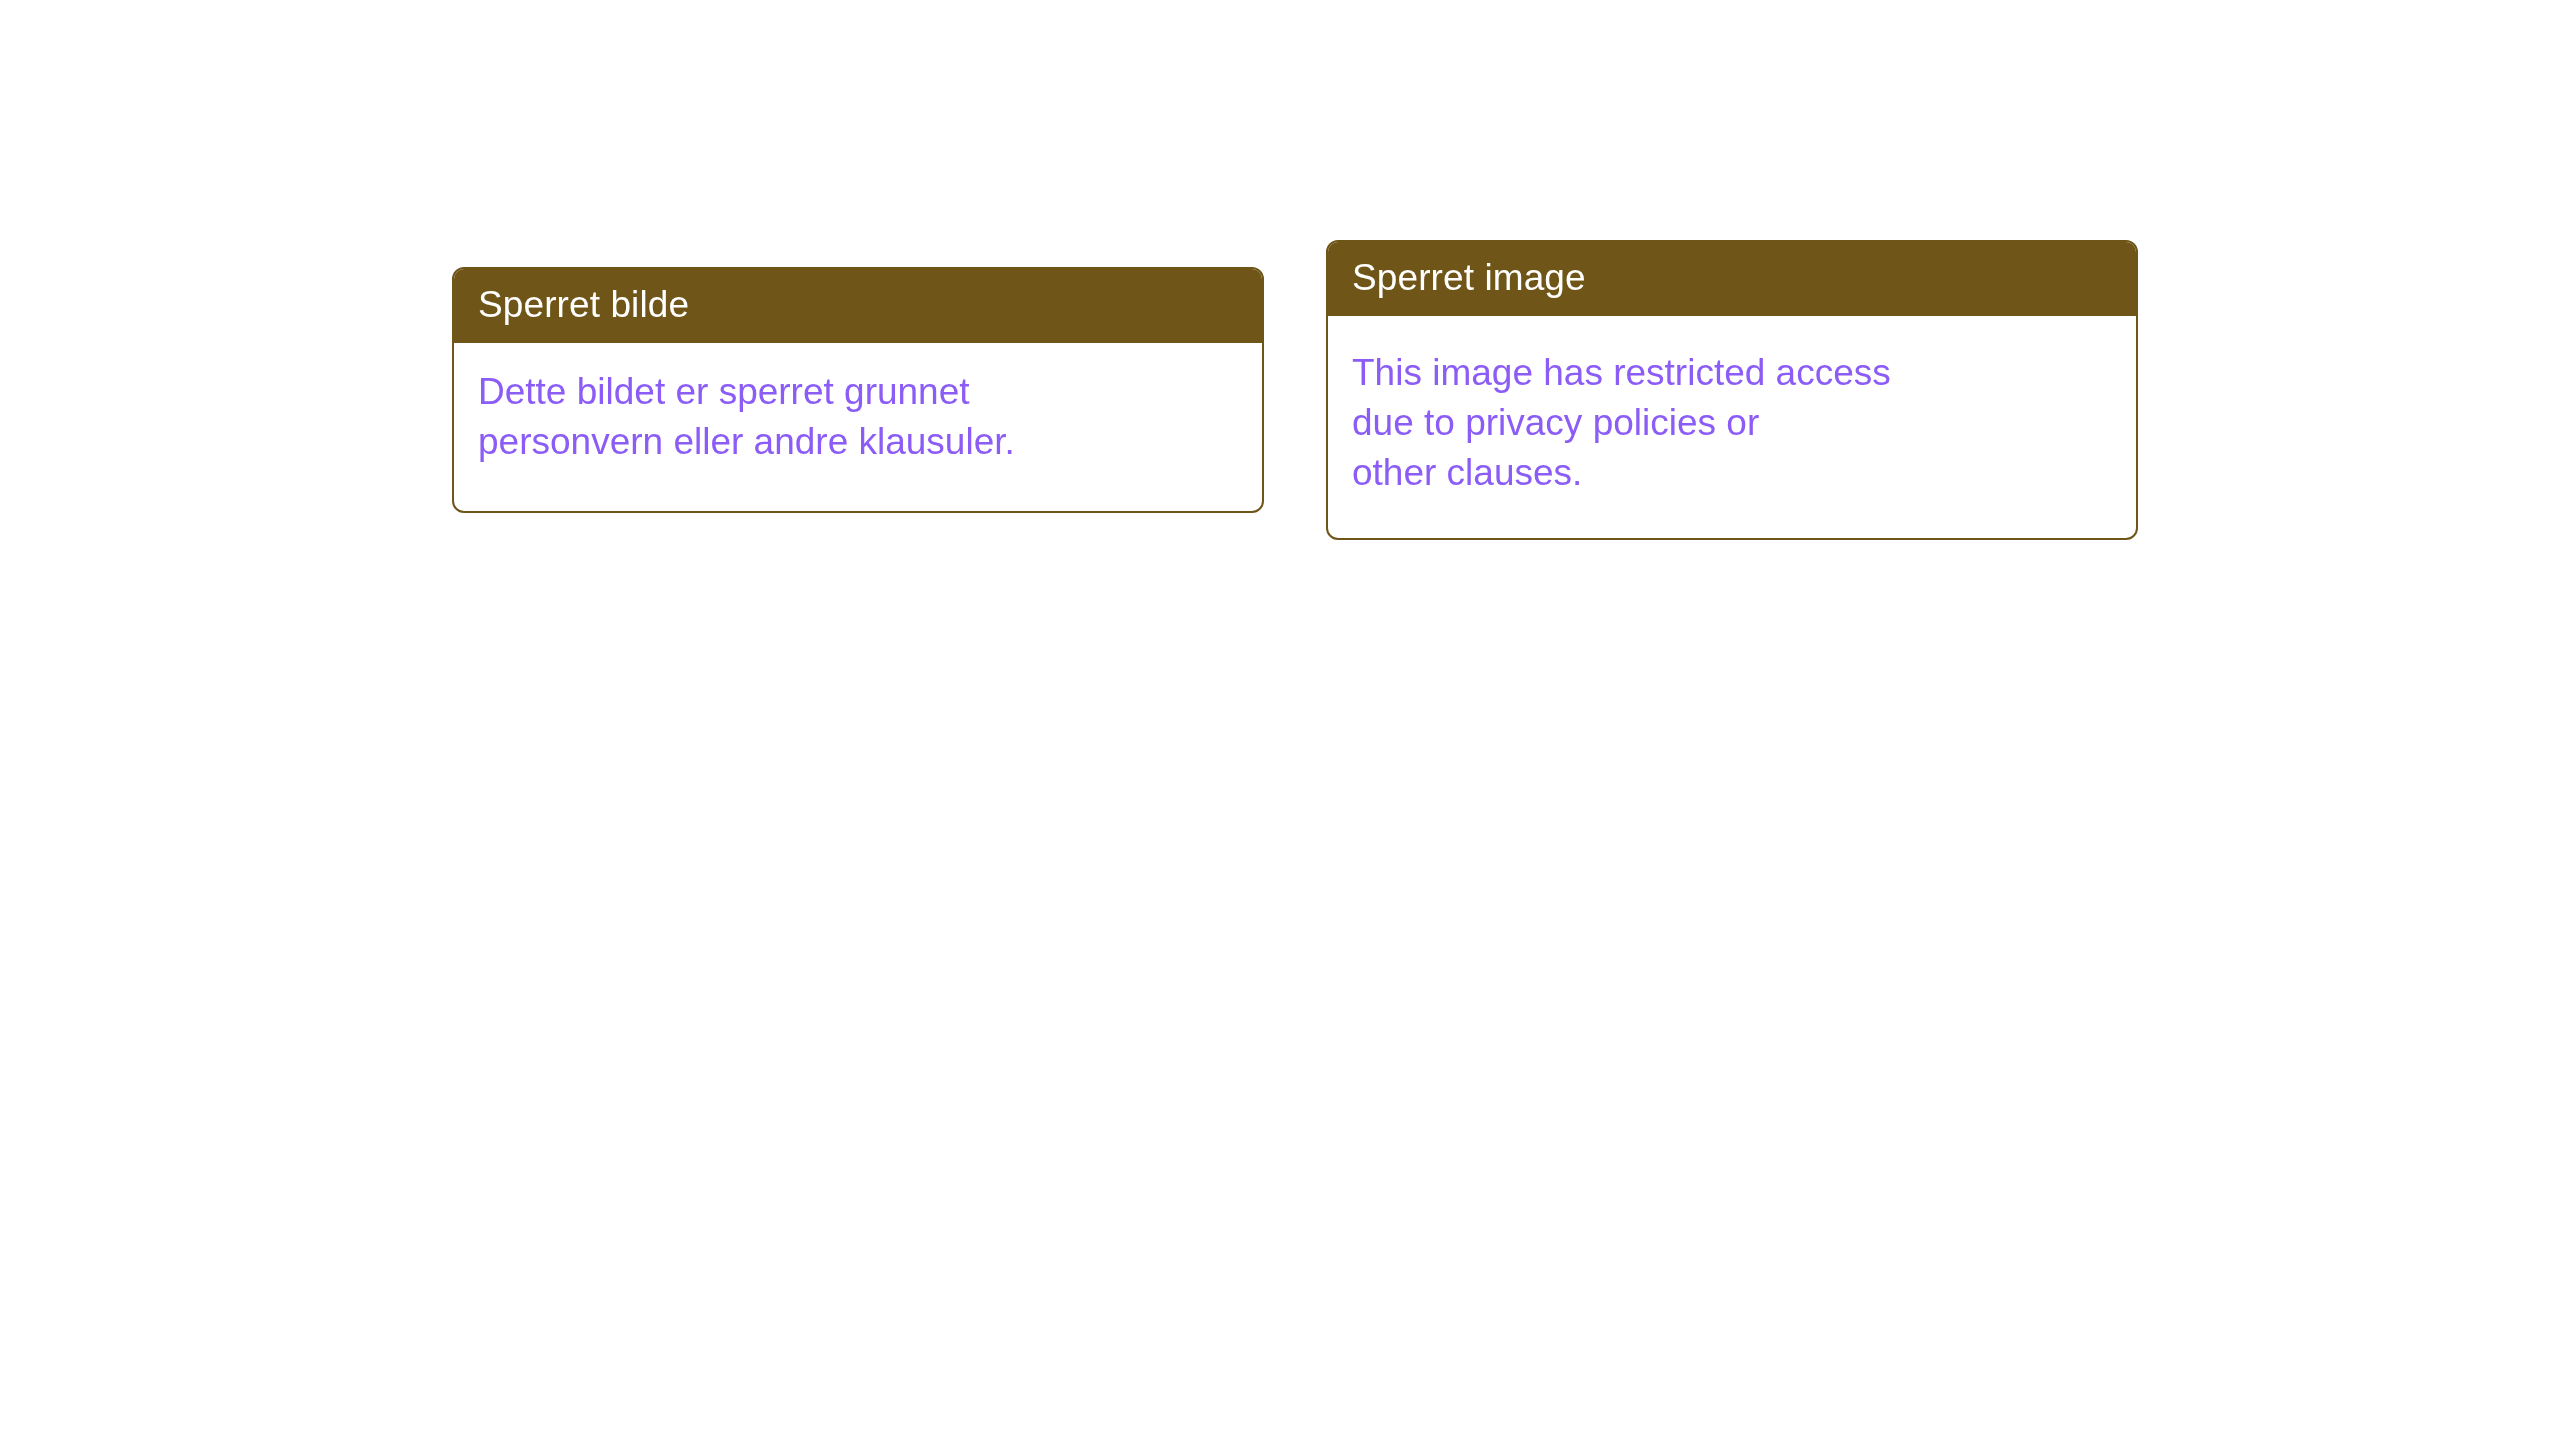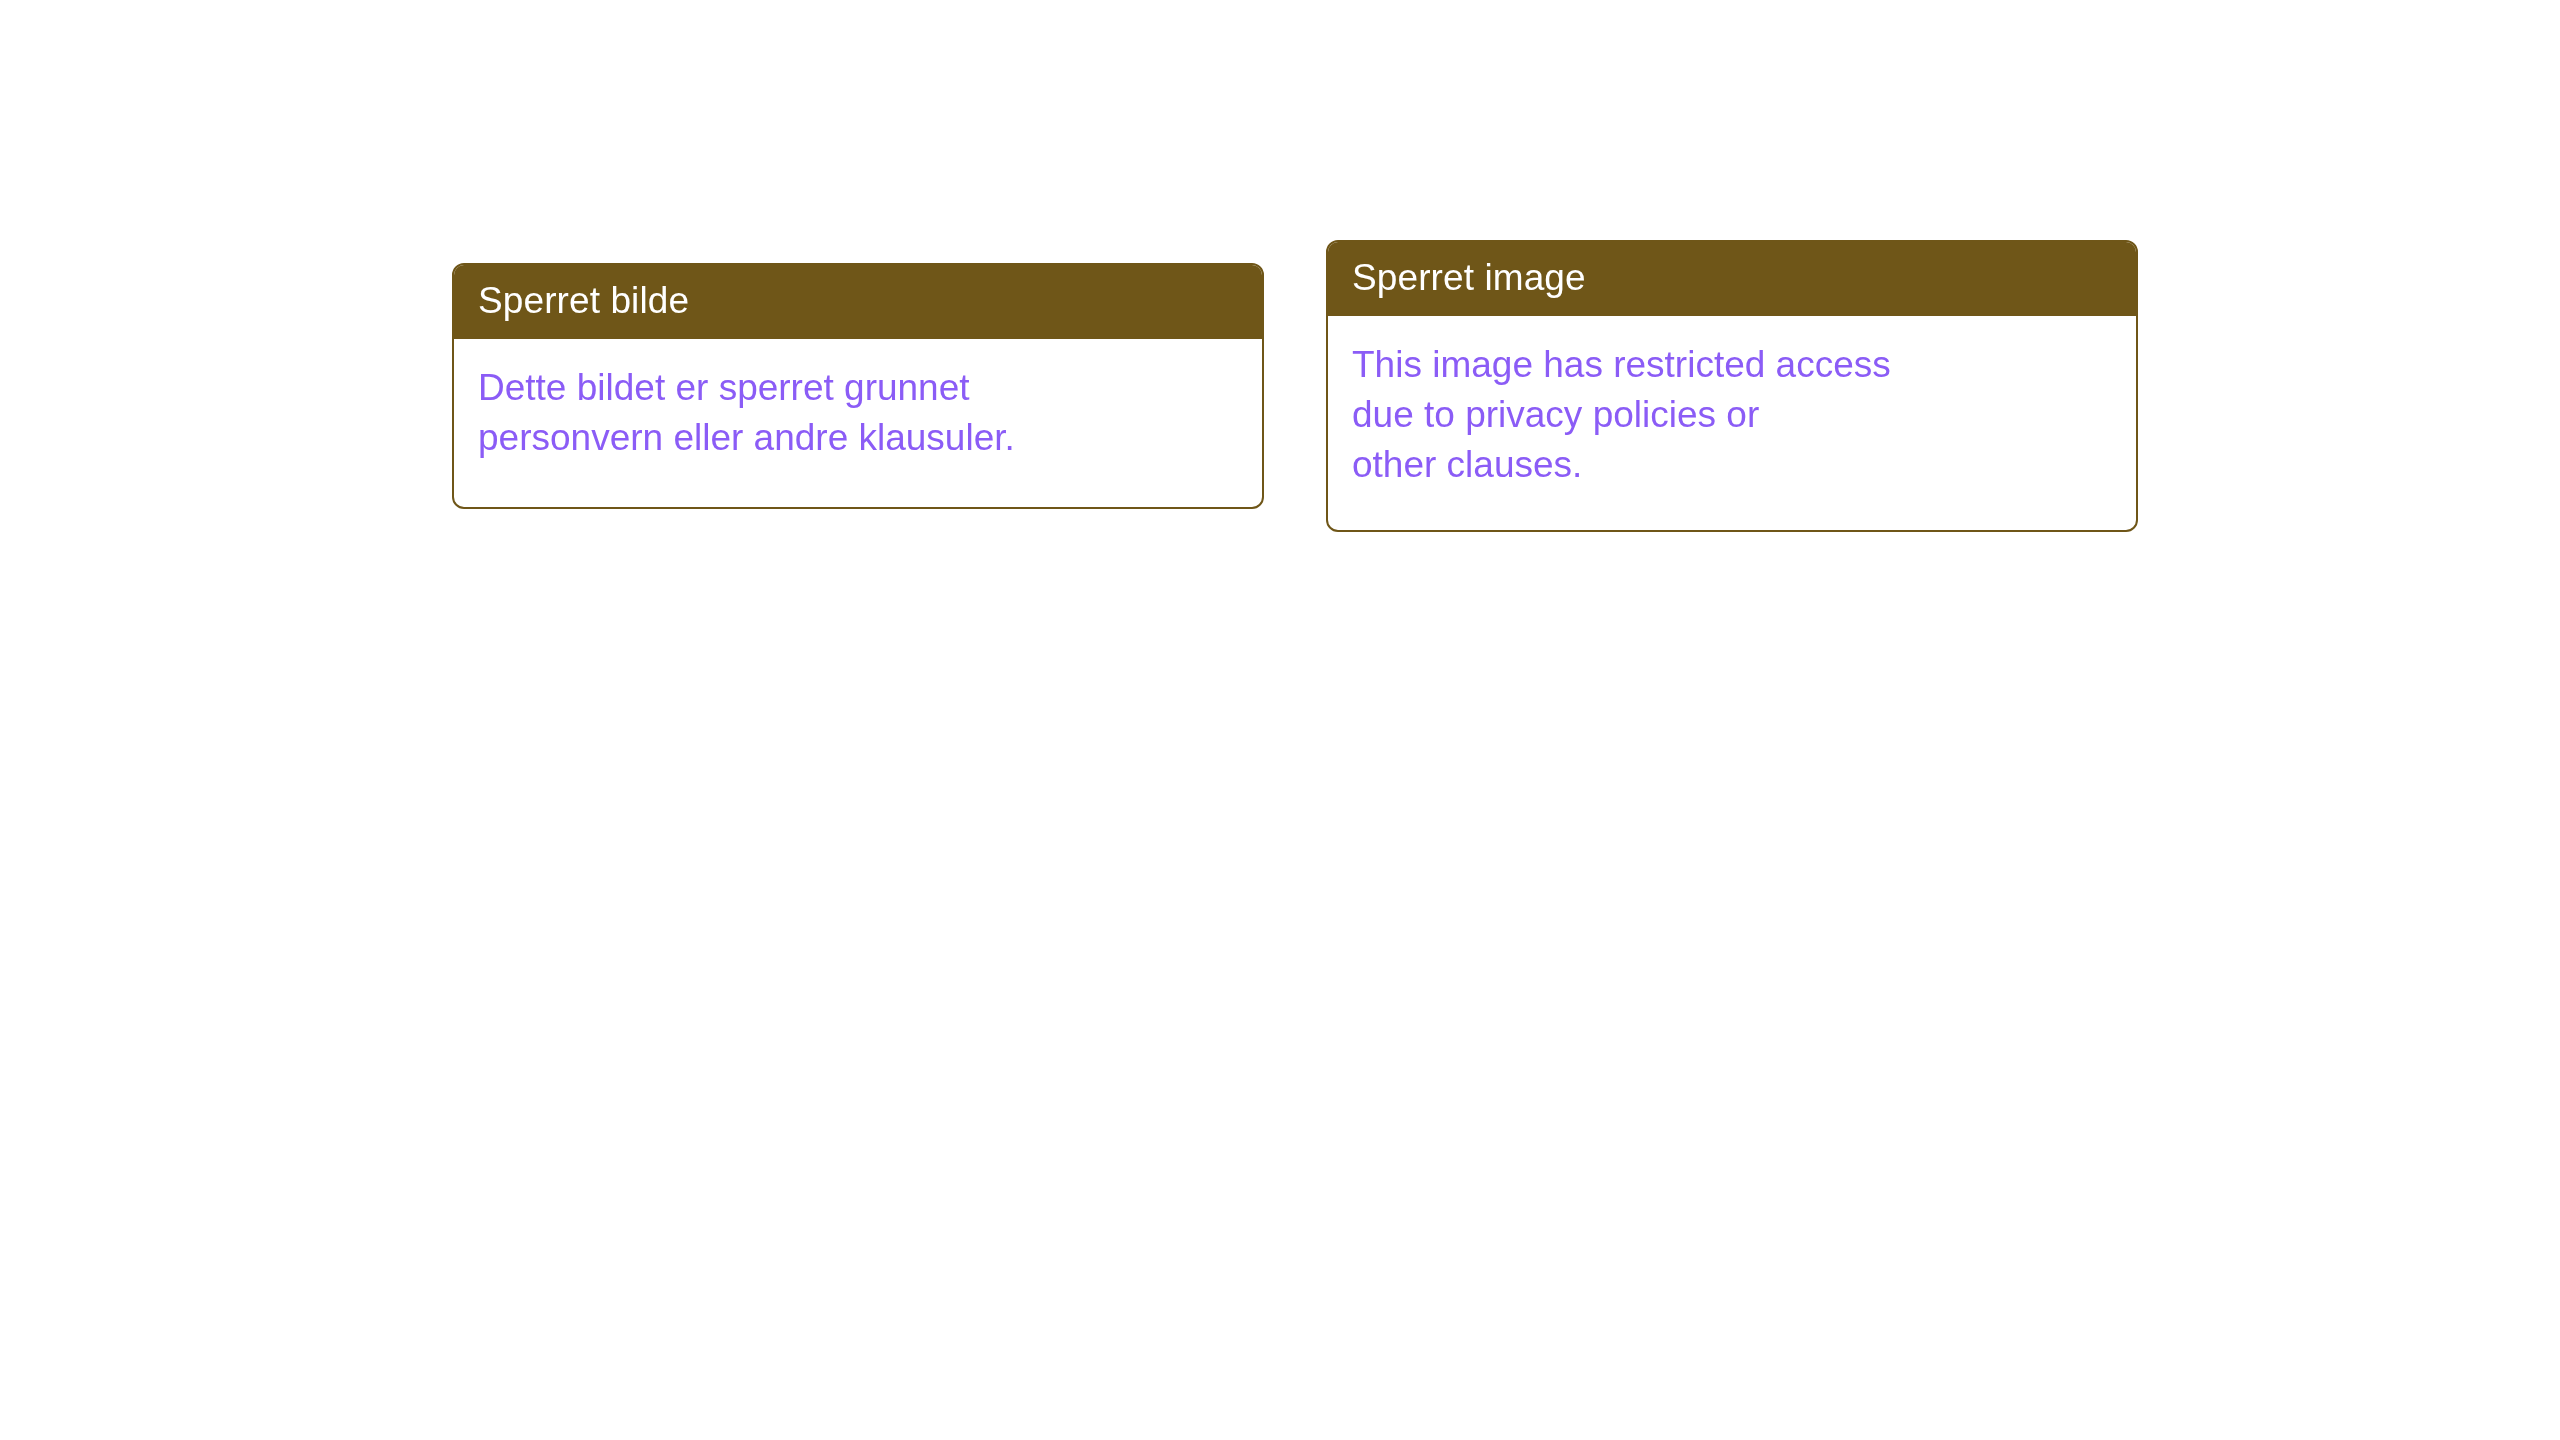--- a/index.html
+++ b/index.html
@@ -44,20 +44,21 @@
     color: #8b5cf6;
     font-size: 37px;
     line-height: 1.35;
     padding: 24px 24px 40px 24px;
     min-height: 168px;
     box-sizing: border-box;
     white-space: pre-line;
   }
   .card-en .card-body {
     padding-right: 8px;
+    margin-top: 8px;
   }
 </style>
 </head>
 <body>
 
 <div class="cards-area">
 
   <div class="notice-card card-no">
     <div class="card-header">Sperret bilde</div>
     <div class="card-body">Dette bildet er sperret grunnet

